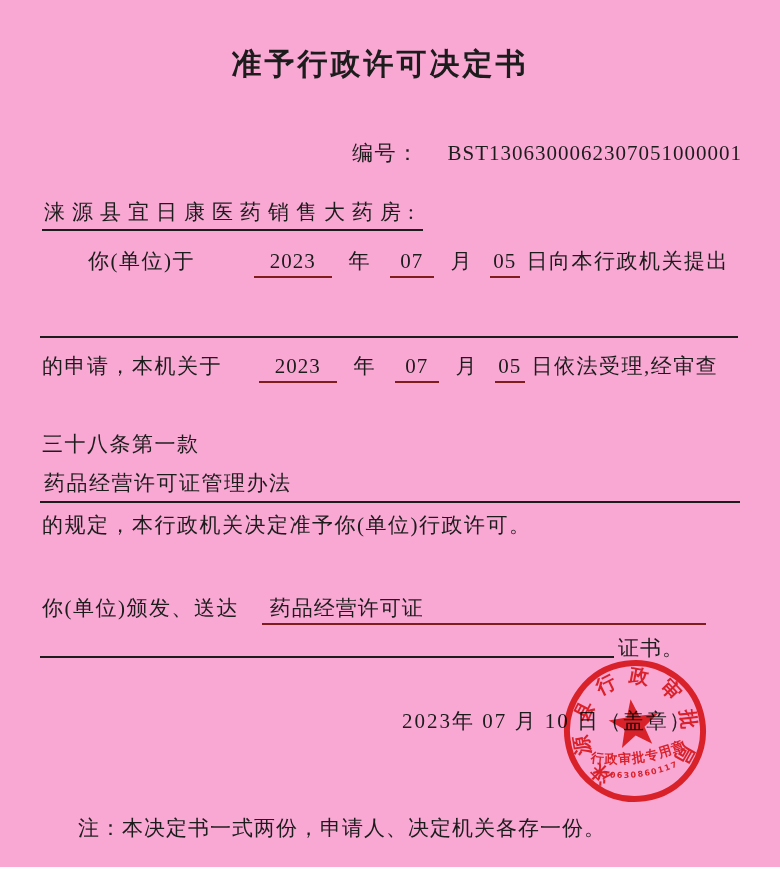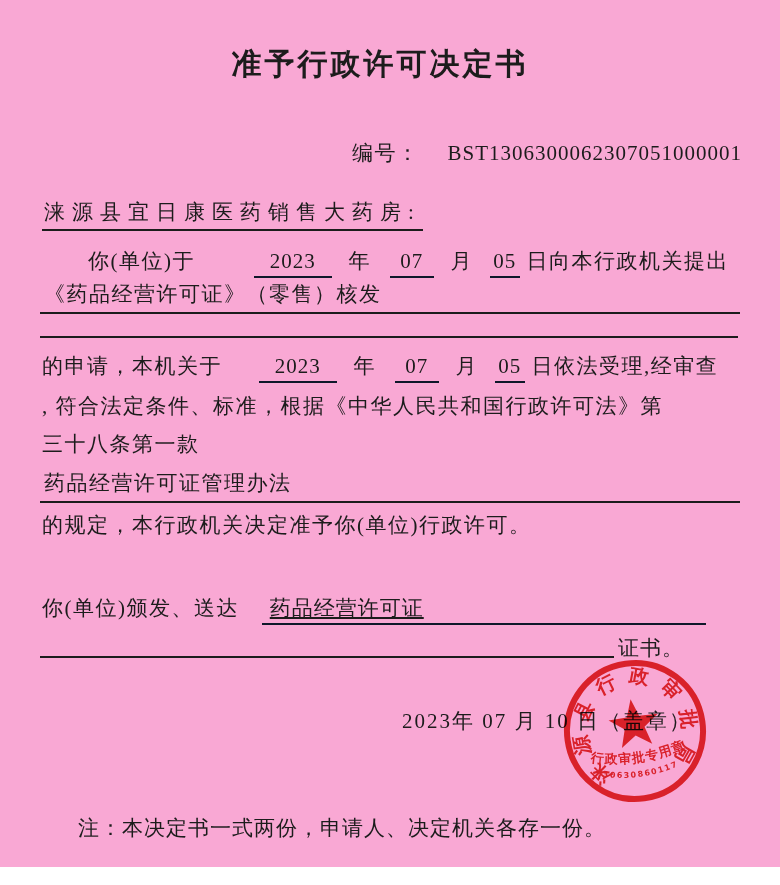--- a/index.html
+++ b/index.html
@@ -22,21 +22,21 @@
   .serial .val{margin-left:28px;letter-spacing:1px;font-size:21px;}
   .addressee{
     top:198px;left:42px;
     font-size:21px;letter-spacing:7px;
     border-bottom:2px solid #1c1c1c;
     padding:0 2px 3px 2px;
   }
   .bodyline{font-size:21px;letter-spacing:1.5px;line-height:28px;}
   .blank{
     display:inline-block;
-    border-bottom:2px solid #0f172a;
+    border-bottom:2px solid #7f1d1d;
     text-align:center;
     letter-spacing:1px;
     padding-bottom:1px;
   }
   .rowline{
     border-bottom:2px solid #1c1c1c;
     padding:0 0 4px 4px;
   }
   .hr{position:absolute;height:0;border-bottom:2px solid #1c1c1c;}
   .certWord{top:634px;left:618px;font-size:21px;letter-spacing:1px;}
@@ -65,49 +65,45 @@
   <div class="abs bodyline" style="top:247px;left:88px;">
     <span>你(单位)于</span>
     <span class="blank" style="margin-left:52px;width:78px;">2023</span>
     <span style="margin:0 6px 0 10px;">年</span>
     <span class="blank" style="margin-left:6px;width:44px;">07</span>
     <span style="margin:0 6px 0 10px;">月</span>
     <span class="blank" style="margin-left:4px;width:30px;">05</span>
     <span>日向本行政机关提出</span>
   </div>
 
-  <div class="abs bodyline rowline" style="top:280px;left:40px;width:696px;">
-    <span>《药品经营许可证》（零售）核发</span>
-  </div>
 
   <div class="hr" style="top:336px;left:40px;width:698px;"></div>
 
   <div class="abs bodyline" style="top:352px;left:42px;font-family:Liberation Serif, serif;">
     <span>的申请，本机关于</span>
     <span class="blank" style="margin-left:30px;width:78px;">2023</span>
     <span style="margin:0 6px 0 10px;">年</span>
     <span class="blank" style="margin-left:6px;width:44px;">07</span>
     <span style="margin:0 6px 0 10px;">月</span>
     <span class="blank" style="margin-left:4px;width:30px;">05</span>
     <span>日依法受理,经审查</span>
   </div>
 
-  <div class="abs bodyline" style="top:392px;left:42px;">, 符合法定条件、标准，根据《中华人民共和国行政许可法》第</div>
   <div class="abs bodyline rowline" style="top:469px;left:40px;width:696px;">
     <span>药品经营许可证管理办法</span>
   </div>
 
   <div class="abs bodyline" style="top:430px;left:42px;">三十八条第一款</div>
 
   <div class="abs bodyline" style="top:511px;left:42px;">的规定，本行政机关决定准予你(单位)行政许可。</div>
 
 
   <div class="abs bodyline" style="top:594px;left:42px;">
     <span>你(单位)颁发、送达</span>
-    <span class="blank" style="margin-left:16px;width:436px;text-align:left;padding-left:8px;text-decoration:underline;">药品经营许可证</span>
+    <span class="blank" style="margin-left:16px;width:436px;text-align:left;padding-left:8px;">药品经营许可证</span>
   </div>
 
   <div class="hr" style="top:656px;left:40px;width:574px;"></div>
   <div class="abs certWord">证书。</div>
 
   <div class="abs dateline">2023年 07 月 10 日（盖章）</div>
 
   <svg class="seal" viewBox="-78 -78 156 156" aria-hidden="true">
     <g transform="rotate(-8)">
       <circle cx="0" cy="0" r="68" fill="none" stroke="#dd2222" stroke-width="6"></circle>

